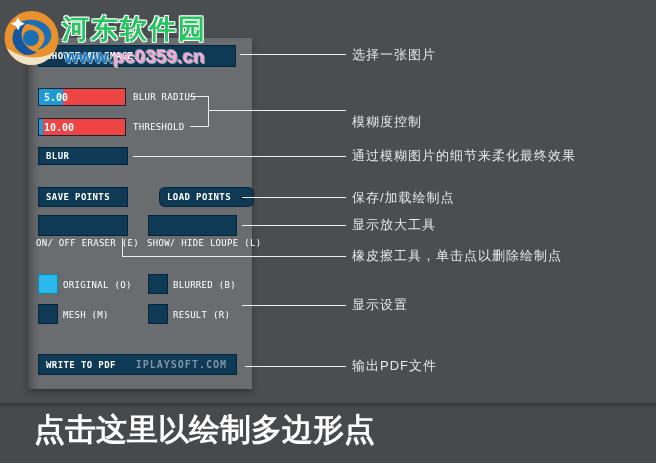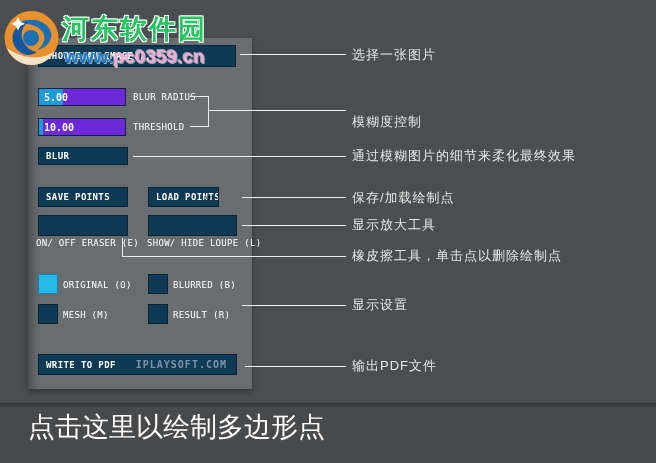--- a/index.html
+++ b/index.html
@@ -19,21 +19,21 @@
     background:#6a6d70;
     box-shadow:inset 12px 0 10px -8px rgba(0,0,0,.35), 0 3px 6px rgba(0,0,0,.35);
   }
   .btn{
     position:absolute;background:#0e3a55;border:1px solid rgba(6,34,52,.9);
     box-sizing:border-box;color:#fff;font-size:9px;font-weight:bold;
     letter-spacing:.4px;display:flex;align-items:center;padding:0 0 0 7px;
     font-family:"DejaVu Sans Mono","Liberation Mono",monospace;
     white-space:nowrap;overflow:hidden;
   }
-  .slider{position:absolute;background:#6d28d9;border:1px solid rgba(6,34,52,.9);box-sizing:border-box;}
+  .slider{position:absolute;background:#ef4444;border:1px solid rgba(6,34,52,.9);box-sizing:border-box;}
   .slider .fill{position:absolute;left:0;top:0;height:100%;background:#1f9ad8;}
   .slider .val{
     position:absolute;left:5px;top:0;height:100%;display:flex;align-items:center;
     color:#fff;font-size:10px;font-weight:bold;
     font-family:"DejaVu Sans Mono","Liberation Mono",monospace;
   }
   .plabel{
     position:absolute;color:#fff;font-size:9px;font-weight:normal;letter-spacing:.3px;
     font-family:"DejaVu Sans Mono","Liberation Mono",monospace;white-space:nowrap;
   }
@@ -56,22 +56,22 @@
   .vline{width:1px;}
 
   
   .note{
     position:absolute;left:352px;color:#e6e6e6;font-size:13px;letter-spacing:1px;
     line-height:24px;white-space:nowrap;
   }
 
   
   .footer-caption{
-    position:absolute;left:28px;top:409px;color:#ffffff;font-size:27px;
-    font-weight:normal;letter-spacing:0px;white-space:nowrap;
+    position:absolute;left:34px;top:409px;color:#ffffff;font-size:31px;
+    font-weight:bold;letter-spacing:0px;white-space:nowrap;
   }
 
   
   .wm-top{position:absolute;left:0;top:0;z-index:30;}
   .wm-site-name{
     position:absolute;left:62px;top:11px;font-size:27px;font-weight:bold;color:#22c55e;
     letter-spacing:2px;white-space:nowrap;
     text-shadow:-1px -1px 0 #fff,1px -1px 0 #fff,-1px 1px 0 #fff,1px 1px 0 #fff;
   }
   .wm-url{
@@ -106,21 +106,21 @@
 
     <div class="slider" style="left:10px;top:80px;width:88px;height:18px;">
       <div class="fill" style="width: 5%;"></div>
       <div class="val">10.00</div>
     </div>
     <div class="plabel" style="left:105px;top:84px;">THRESHOLD</div>
 
     <div class="btn" style="left:10px;top:109px;width:90px;height:18px;">BLUR</div>
 
     <div class="btn" style="left:10px;top:149px;width:90px;height:20px;">SAVE POINTS</div>
-    <div class="btn" style="left:120px;top:149px;width:71px;height:20px;">
+    <div class="btn" style="left:131px;top:149px;width:95px;height:20px;border-radius:6px;">
       <span>LOAD POINTS</span>
       <span class="dd-arrow"></span>
     </div>
 
     <div class="btn" style="left:10px;top:177px;width:90px;height:21px;"></div>
     <div class="btn" style="left:120px;top:177px;width:89px;height:21px;"></div>
 
     <div class="plabel" style="left:8px;top:200px;">ON/ OFF ERASER (E)</div>
     <div class="plabel" style="left:119px;top:200px;">SHOW/ HIDE LOUPE (L)</div>
 

